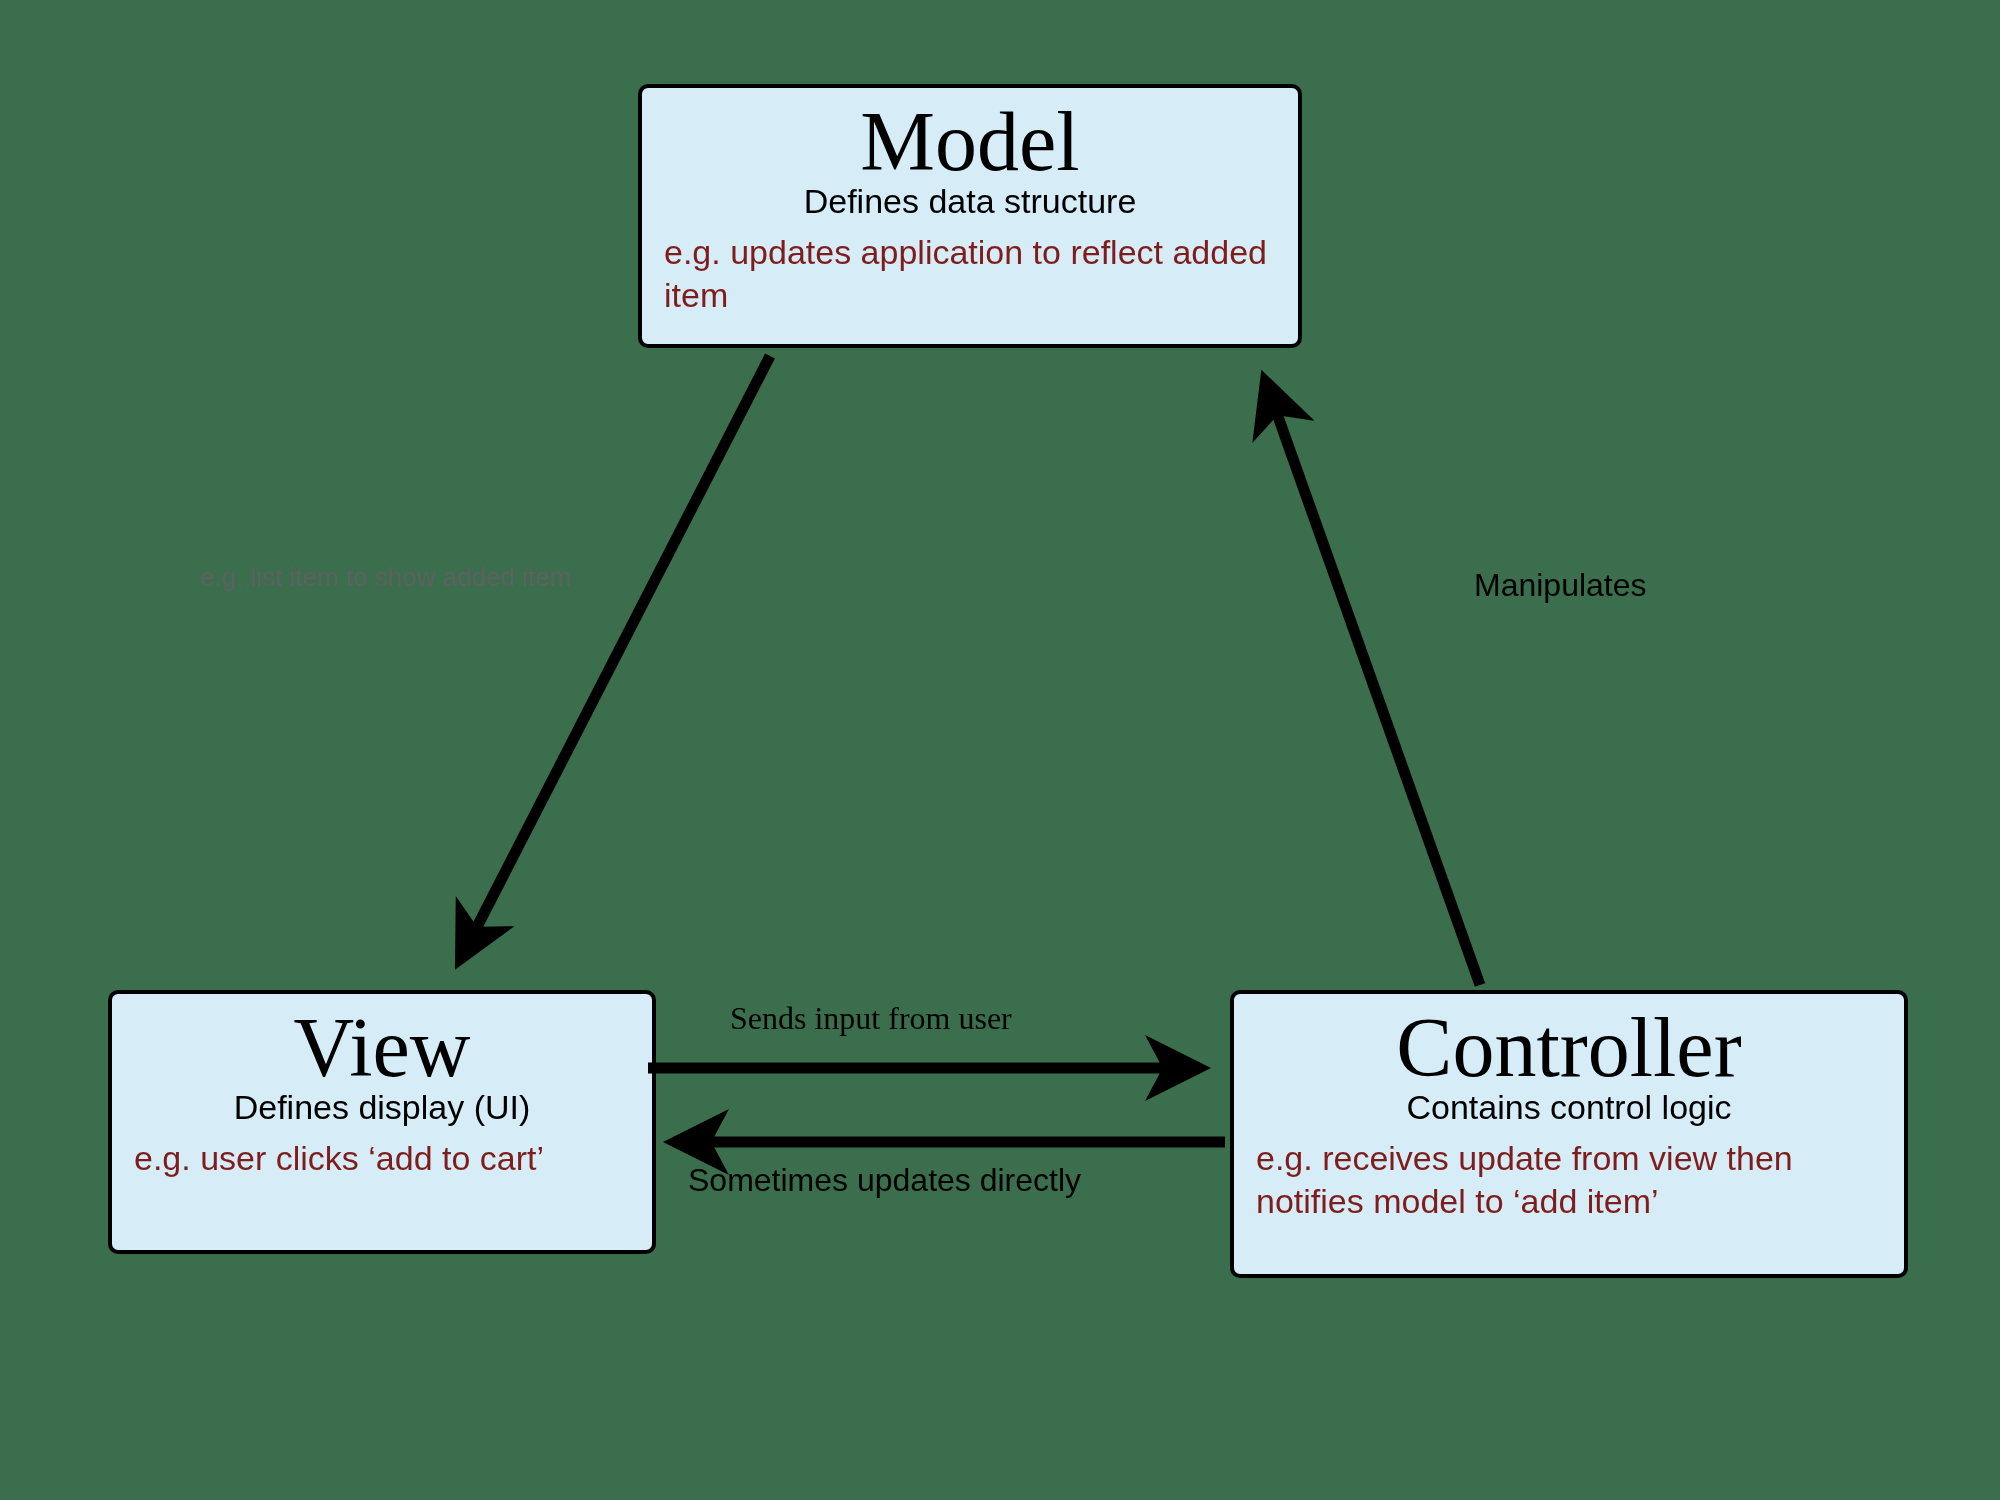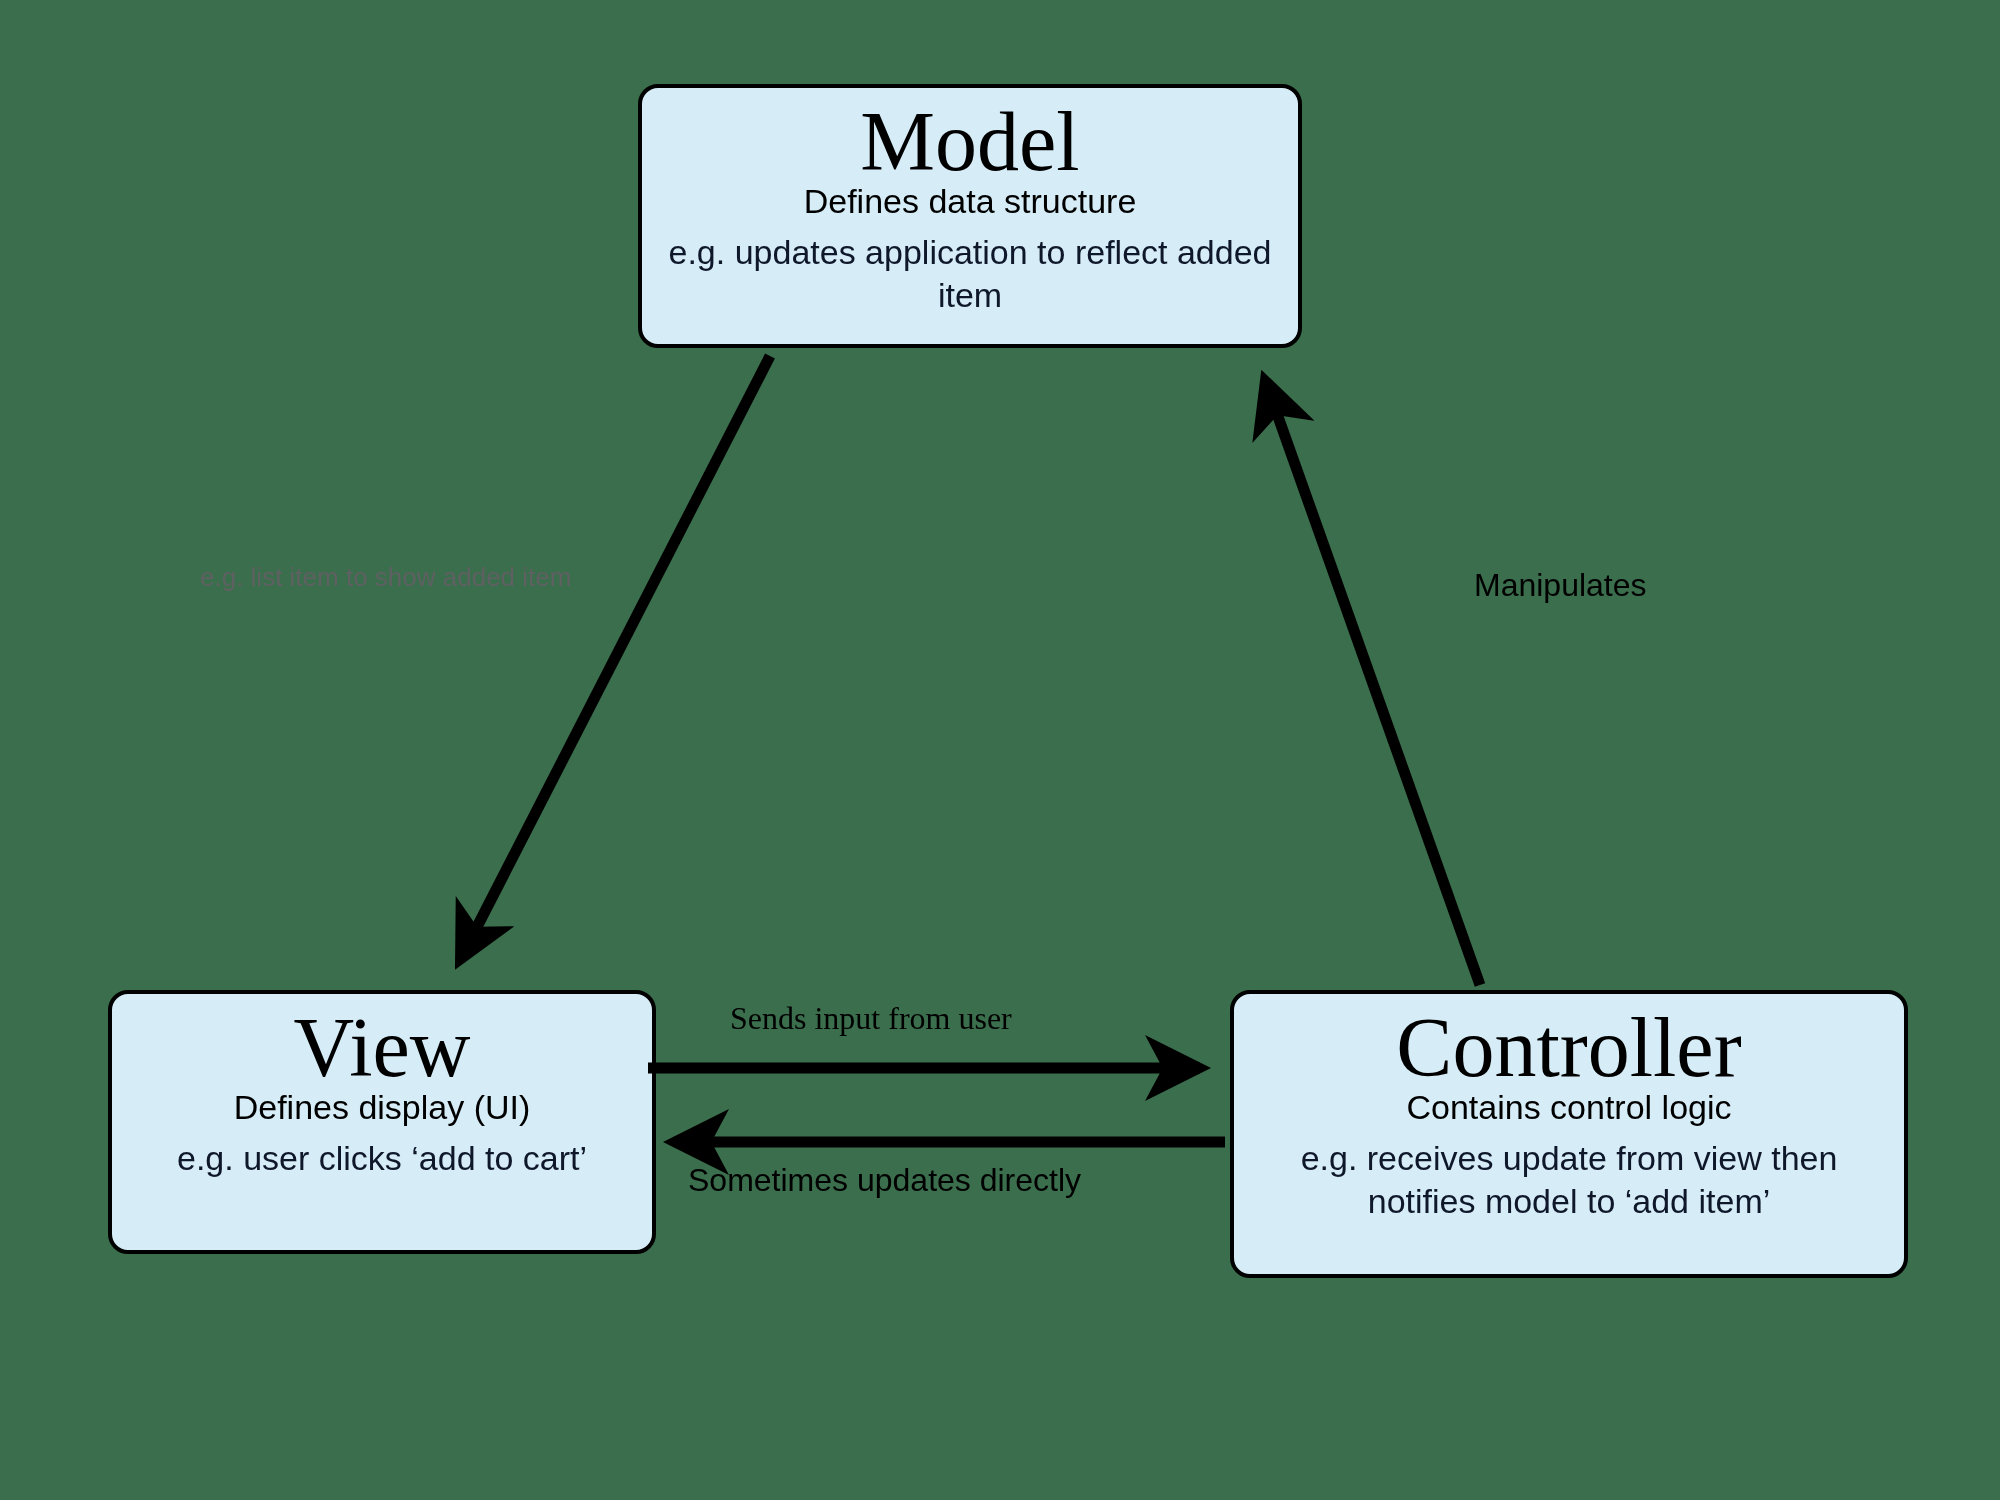--- a/index.html
+++ b/index.html
@@ -8,42 +8,42 @@
     width: 2000px;
     height: 1500px;
     background: #3a6e4c;
     font-family: Georgia, "Times New Roman", serif;
     position: relative;
   }
   .box {
     position: absolute;
     background: #d6edf7;
     border: 4px solid #000;
-    border-radius: 20px;
+    border-radius: 10px;
     box-sizing: border-box;
     padding: 12px 22px 20px 22px;
   }
   .box-title {
     font-size: 84px;
     text-align: center;
     line-height: 1.0;
     color: #000;
     font-family: Georgia, "Times New Roman", serif;
   }
   .box-sub {
     font-size: 34px;
     text-align: center;
     color: #000;
     font-family: Arial, Helvetica, sans-serif;
     margin-top: -2px;
   }
   .box-eg {
     font-size: 34px;
-    text-align: center;
-    color: #0f172a;
+    text-align: left;
+    color: #7f1d1d;
     font-family: Arial, Helvetica, sans-serif;
     margin-top: 10px;
     line-height: 1.25;
   }
   .edge-label {
     position: absolute;
     font-family: Arial, Helvetica, sans-serif;
     color: #000;
   }
   .edge-label .primary {

